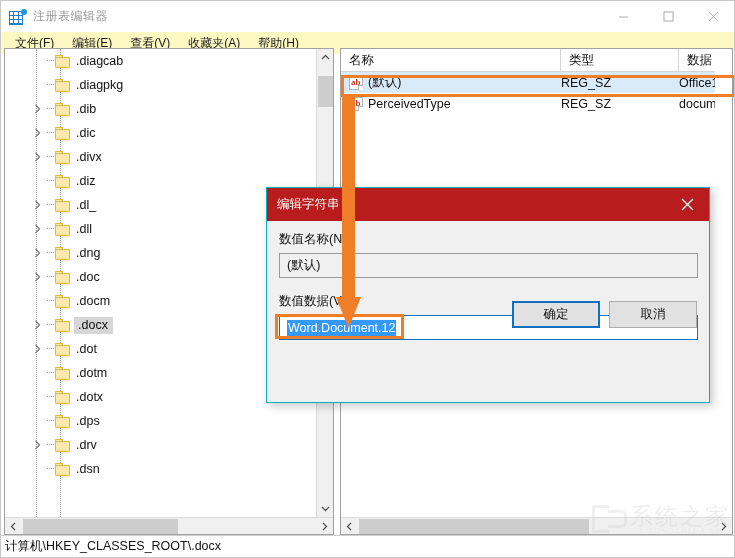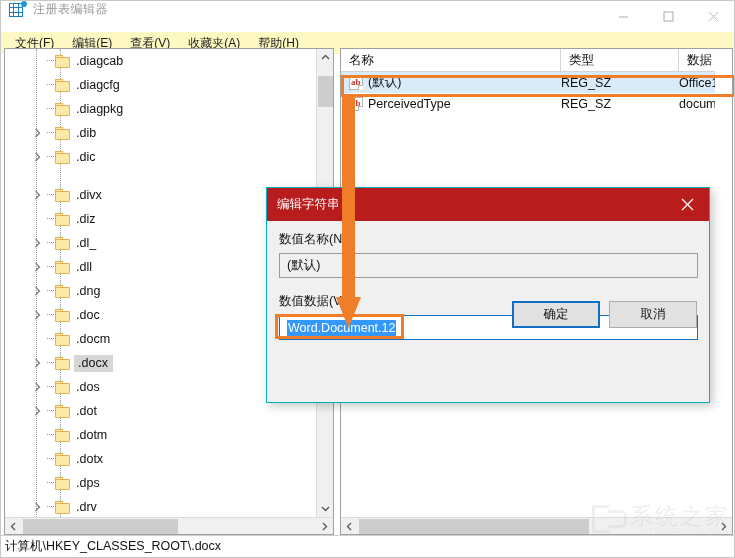--- a/index.html
+++ b/index.html
@@ -15,21 +15,21 @@
     width: 735px; height: 558px;
     background: #ffffff;
     border: 1px solid #c8c8c8;
     overflow: hidden;
   }
 
   
   #titlebar {
     position: absolute; left: 0; top: 0; width: 735px; height: 31px;
     background: #ffffff;
-    display: flex; 
+    display: flex; align-items: center;
   }
   #app-icon {
     width: 16px; height: 16px; margin-left: 8px; margin-right: 8px;
     position: relative; flex: none;
   }
   #app-icon .grid {
     position: absolute; left: 0; top: 2px; width: 14px; height: 14px;
     background: #1d7ec4;
     display: grid; grid-template-columns: 1fr 1fr 1fr; grid-template-rows: 1fr 1fr 1fr;
     gap: 1px; padding: 1px;
@@ -347,33 +347,20 @@
             <span class="chev empty">
               <svg width="7" height="10" viewBox="0 0 7 10">
                 <polyline points="1.5,1 5.5,5 1.5,9" fill="none" stroke="#777" stroke-width="1.2"></polyline>
               </svg>
             </span>
             <span class="stub"></span>
             <span class="folder">
               <span class="tab"></span>
               <span class="body"></span>
             </span>
-            <span class="label">.diagcfg</span>
-          </div>
-          <div class="tree-row" style="padding-left: 24px;">
-            <span class="chev empty">
-              <svg width="7" height="10" viewBox="0 0 7 10">
-                <polyline points="1.5,1 5.5,5 1.5,9" fill="none" stroke="#777" stroke-width="1.2"></polyline>
-              </svg>
-            </span>
-            <span class="stub"></span>
-            <span class="folder">
-              <span class="tab"></span>
-              <span class="body"></span>
-            </span>
             <span class="label">.diagpkg</span>
           </div>
           <div class="tree-row" style="padding-left: 24px;">
             <span class="chev">
               <svg width="7" height="10" viewBox="0 0 7 10">
                 <polyline points="1.5,1 5.5,5 1.5,9" fill="none" stroke="#777" stroke-width="1.2"></polyline>
               </svg>
             </span>
             <span class="stub"></span>
             <span class="folder">
@@ -388,21 +375,21 @@
                 <polyline points="1.5,1 5.5,5 1.5,9" fill="none" stroke="#777" stroke-width="1.2"></polyline>
               </svg>
             </span>
             <span class="stub"></span>
             <span class="folder">
               <span class="tab"></span>
               <span class="body"></span>
             </span>
             <span class="label">.dic</span>
           </div>
-          <div class="tree-row" style="padding-left: 24px; margin-top: 14px;">
+          <div class="tree-row" style="padding-left: 24px;">
             <span class="chev">
               <svg width="7" height="10" viewBox="0 0 7 10">
                 <polyline points="1.5,1 5.5,5 1.5,9" fill="none" stroke="#777" stroke-width="1.2"></polyline>
               </svg>
             </span>
             <span class="stub"></span>
             <span class="folder">
               <span class="tab"></span>
               <span class="body"></span>
             </span>
@@ -491,33 +478,20 @@
               <svg width="7" height="10" viewBox="0 0 7 10">
                 <polyline points="1.5,1 5.5,5 1.5,9" fill="none" stroke="#777" stroke-width="1.2"></polyline>
               </svg>
             </span>
             <span class="stub"></span>
             <span class="folder">
               <span class="tab"></span>
               <span class="body"></span>
             </span>
             <span class="label">.docx</span>
-          </div>
-          <div class="tree-row" style="padding-left: 24px;">
-            <span class="chev">
-              <svg width="7" height="10" viewBox="0 0 7 10">
-                <polyline points="1.5,1 5.5,5 1.5,9" fill="none" stroke="#777" stroke-width="1.2"></polyline>
-              </svg>
-            </span>
-            <span class="stub"></span>
-            <span class="folder">
-              <span class="tab"></span>
-              <span class="body"></span>
-            </span>
-            <span class="label">.dos</span>
           </div>
           <div class="tree-row" style="padding-left: 24px;">
             <span class="chev">
               <svg width="7" height="10" viewBox="0 0 7 10">
                 <polyline points="1.5,1 5.5,5 1.5,9" fill="none" stroke="#777" stroke-width="1.2"></polyline>
               </svg>
             </span>
             <span class="stub"></span>
             <span class="folder">
               <span class="tab"></span>

